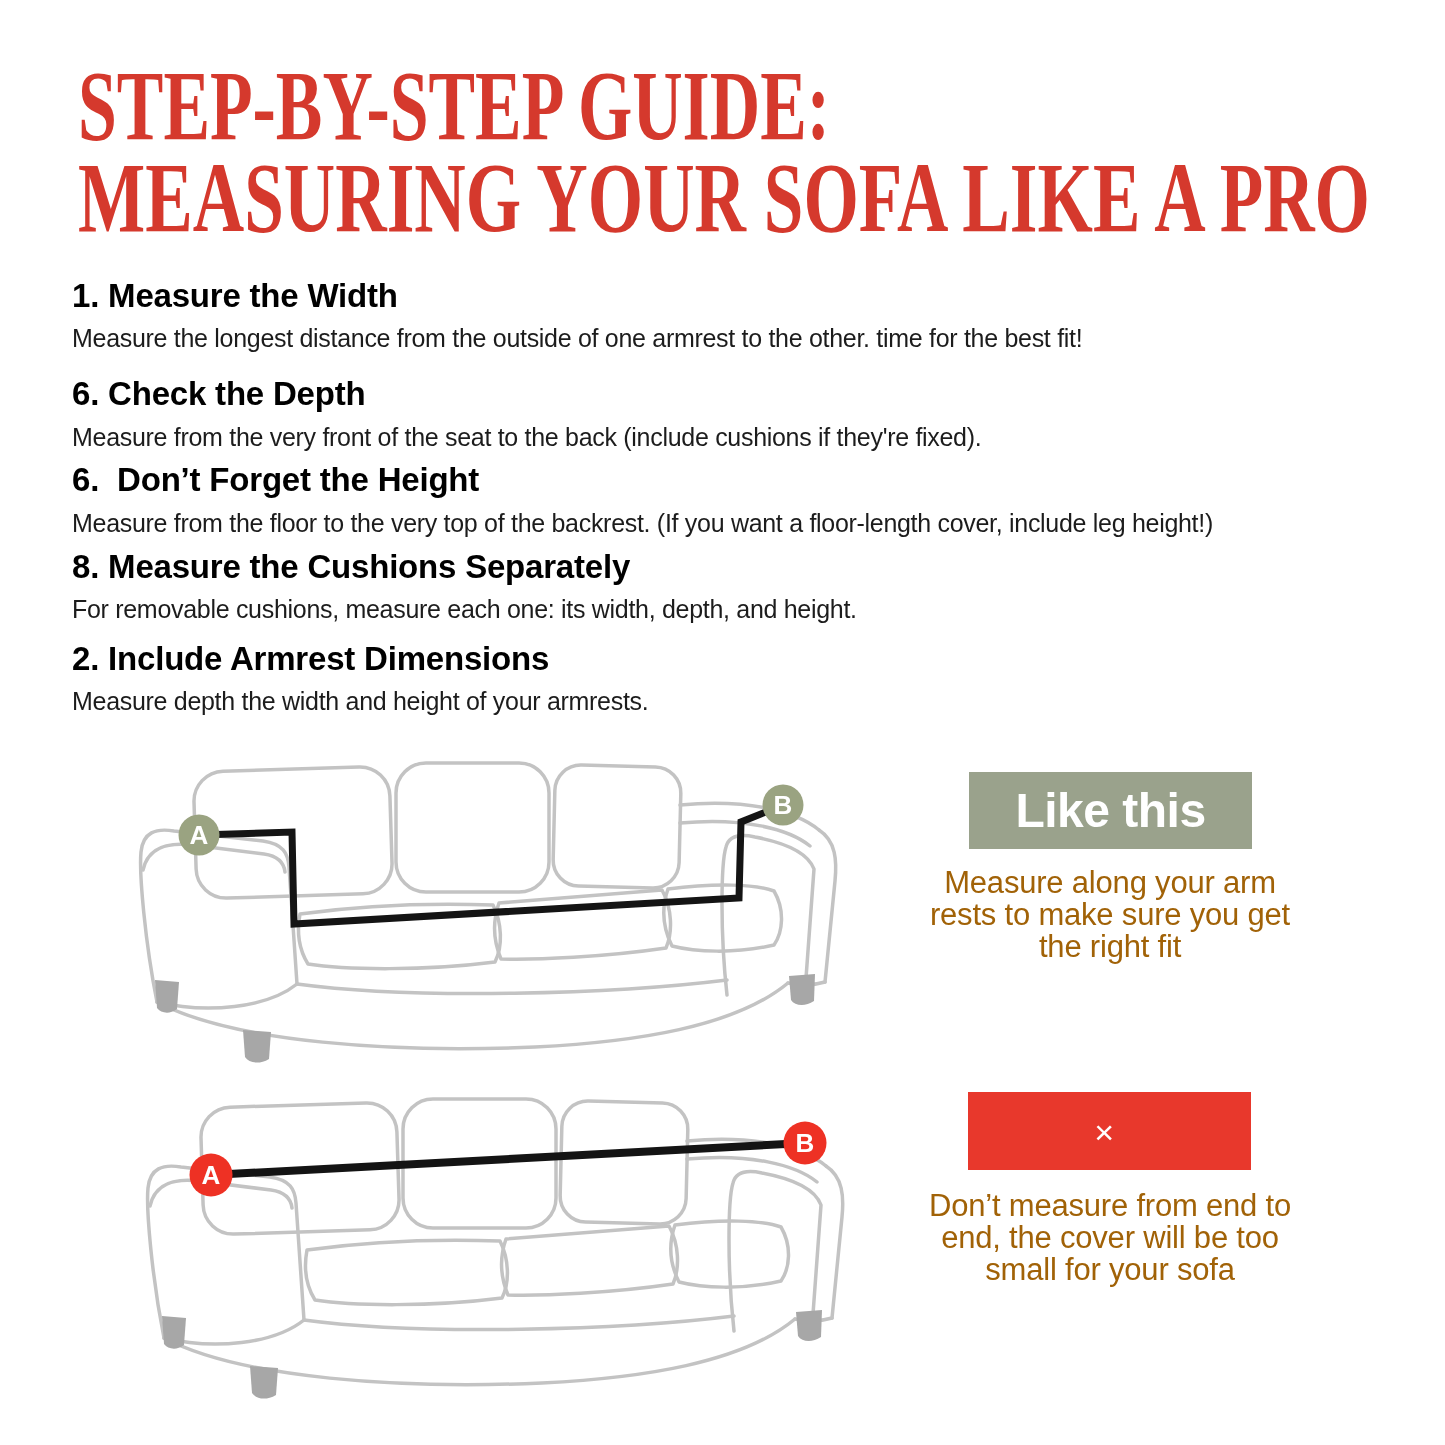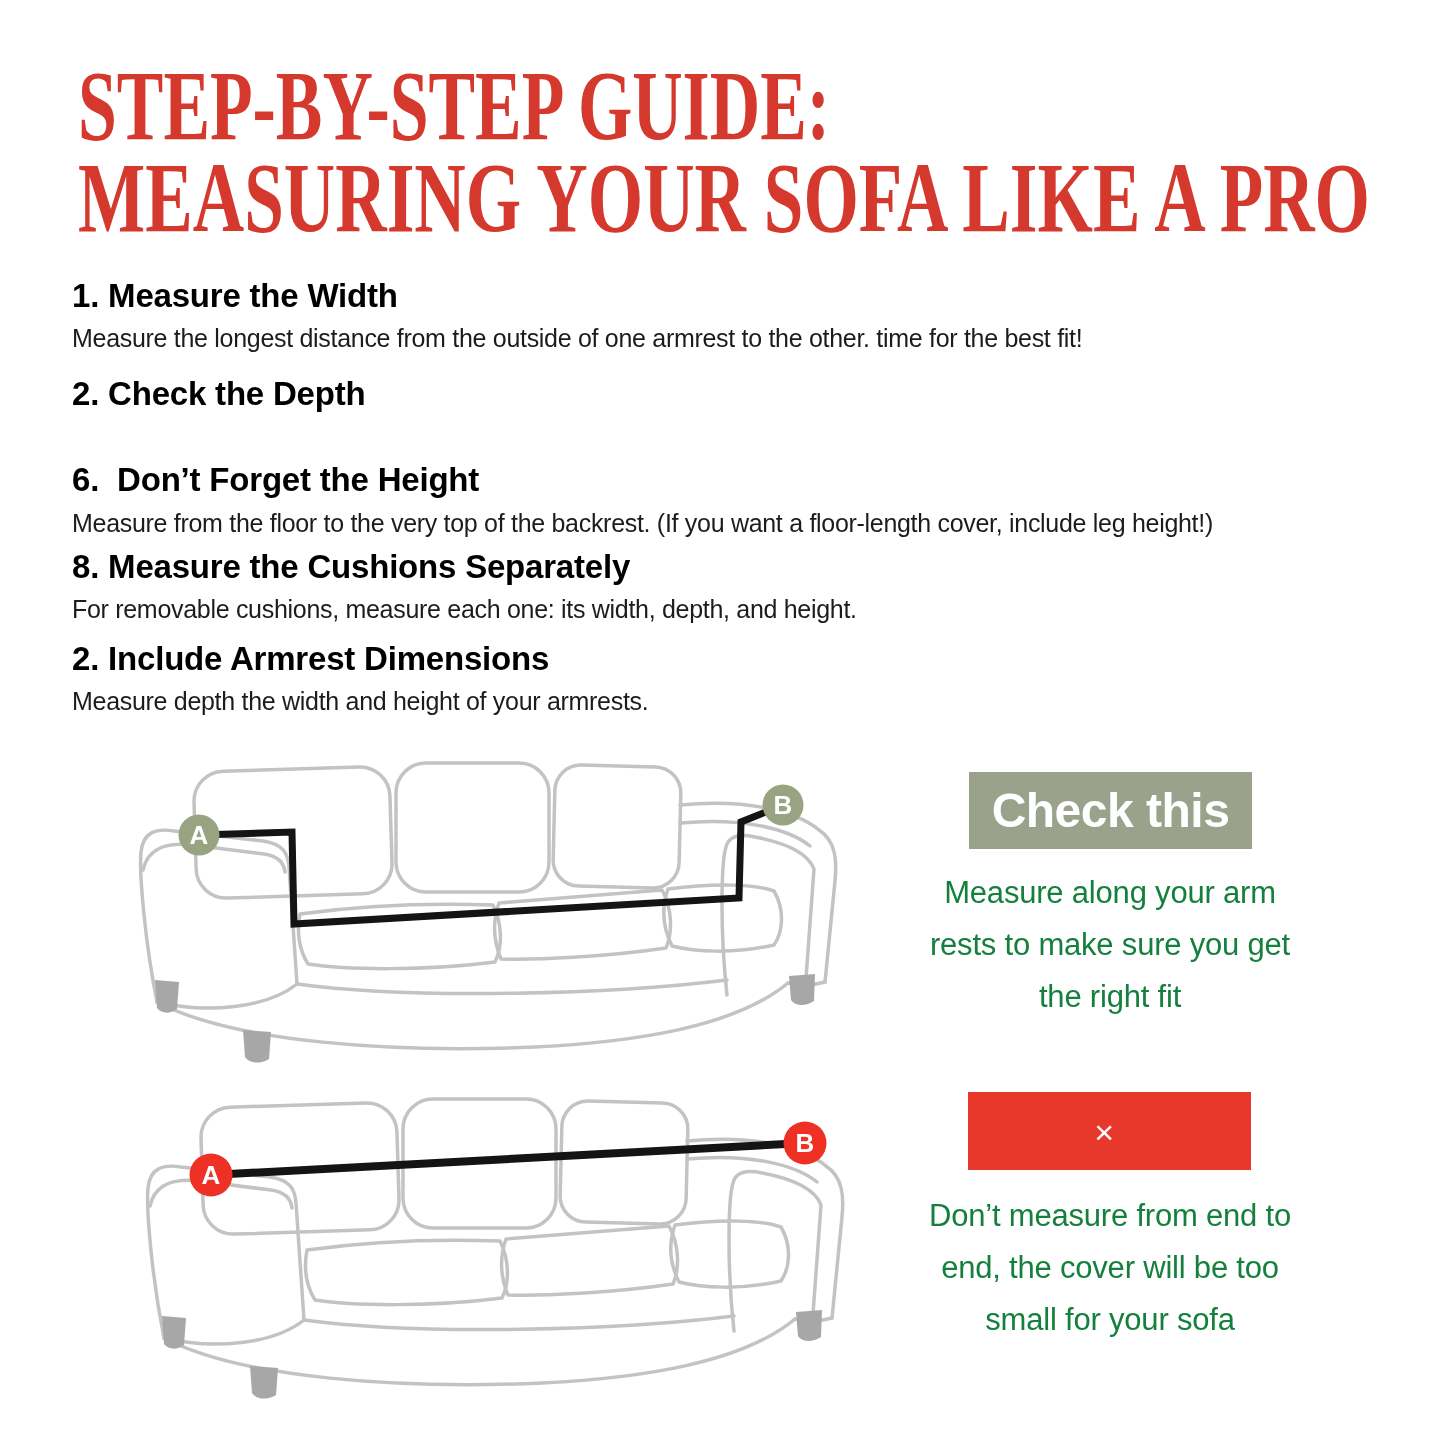--- a/index.html
+++ b/index.html
@@ -24,21 +24,21 @@
   }
   
   .badge{
     position:absolute;display:flex;align-items:center;justify-content:center;
     color:#ffffff;font-weight:bold;font-size:48px;letter-spacing:-0.5px;
   }
   .badge-like{left:969px;top:772px;width:283px;height:77px;background:#9aa28c;}
   .badge-not{left:968px;top:1092px;width:283px;height:78px;background:#e8382c;}
   .x-glyph{font-size:34px;font-weight:400;margin-right:11px;transform:translateY(1px);}
   .tip{
-    position:absolute;text-align:center;color:#15803d;font-size:31px;line-height:52px;
+    position:absolute;text-align:center;color:#a16207;font-size:31px;line-height:32px;
     letter-spacing:-0.2px;
   }
   .tip-like{left:920px;top:867px;width:380px;}
   .tip-not{left:915px;top:1190px;width:390px;}
   
   .sofa-svg{position:absolute;}
   .sofa1{left:95px;top:742px;}
   .sofa2{left:102px;top:1078px;}
   .marker-label{
     font-family:"Liberation Sans",sans-serif;font-weight:bold;font-size:26px;fill:#ffffff;
@@ -53,21 +53,22 @@
 <div class="page">
 
   <svg class="title-svg" width="1445" height="250" viewBox="0 0 1445 250">
     <text x="78" y="139" font-size="100" textLength="752" lengthAdjust="spacingAndGlyphs">STEP-BY-STEP GUIDE:</text>
     <text x="78" y="231" font-size="100" textLength="1292" lengthAdjust="spacingAndGlyphs">MEASURING YOUR SOFA LIKE A PRO</text>
   </svg>
 
   <div class="step-h" style="top:278px">1. Measure the Width</div>
   <div class="step-b" style="top:322px">Measure the longest distance from the outside of one armrest to the other. time for the best fit!</div>
 
-  <div class="step-h" style="top:376px">2. Check the Depth</div>
+  <div class="step-h" style="top:376px">6. Check the Depth</div>
+  <div class="step-b" style="top:421px">Measure from the very front of the seat to the back (include cushions if they're fixed).</div>
 
   <div class="step-h" style="top:462px">6.  Don’t Forget the Height</div>
   <div class="step-b" style="top:507px">Measure from the floor to the very top of the backrest. (If you want a floor-length cover, include leg height!)</div>
 
   <div class="step-h" style="top:549px">8. Measure the Cushions Separately</div>
   <div class="step-b" style="top:593px">For removable cushions, measure each one: its width, depth, and height.</div>
 
   <div class="step-h" style="top:641px">2. Include Armrest Dimensions</div>
   <div class="step-b" style="top:685px">Measure depth the width and height of your armrests.</div>
 
@@ -126,21 +127,21 @@
       <circle cx="109" cy="97" r="21.5" fill="#ee3124"></circle>
       <text class="marker-label" x="109" y="97" dy="0.36em">A</text>
     </g>
     <g>
       <circle cx="703" cy="65" r="21.5" fill="#ee3124"></circle>
       <text class="marker-label" x="703" y="65" dy="0.36em">B</text>
     </g>
   </svg>
 
   <div class="badge badge-like">
-    <span>Check this</span>
+    <span>Like this</span>
   </div>
   <div class="tip tip-like">Measure along your arm rests to make sure you get the right fit</div>
 
   <div class="badge badge-not">
     <span class="x-glyph">×</span>
   </div>
   <div class="tip tip-not">Don’t measure from end to end, the cover will be too small for your sofa</div>
 
 </div>
 

